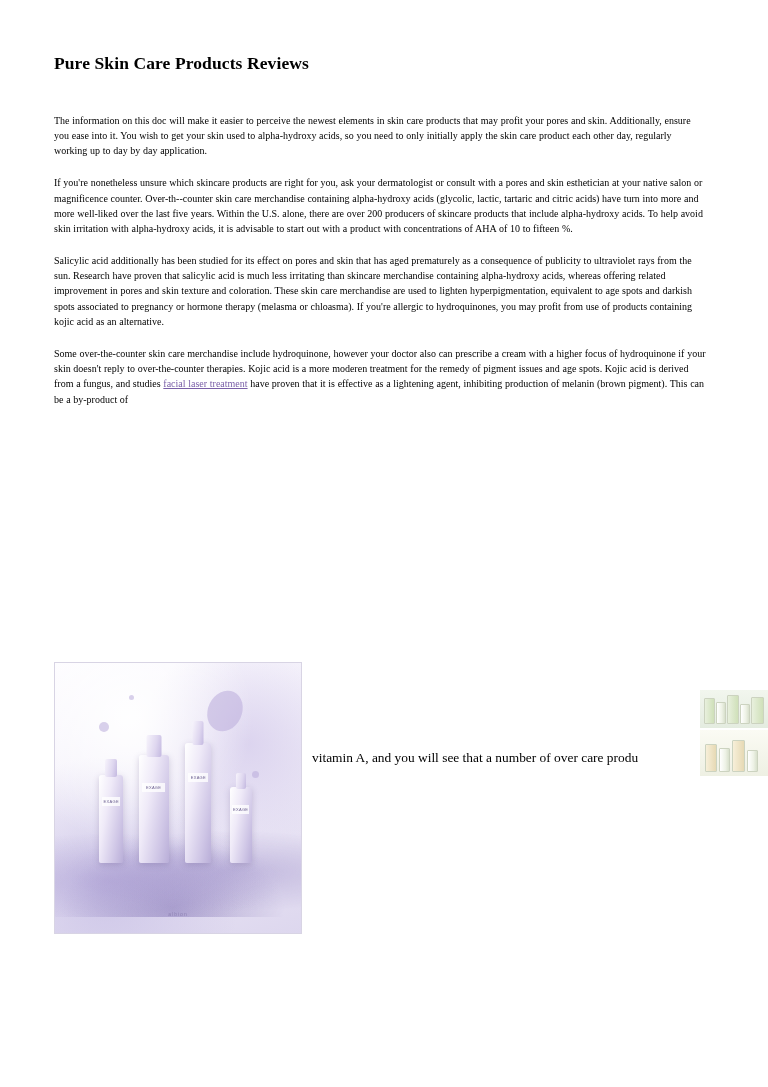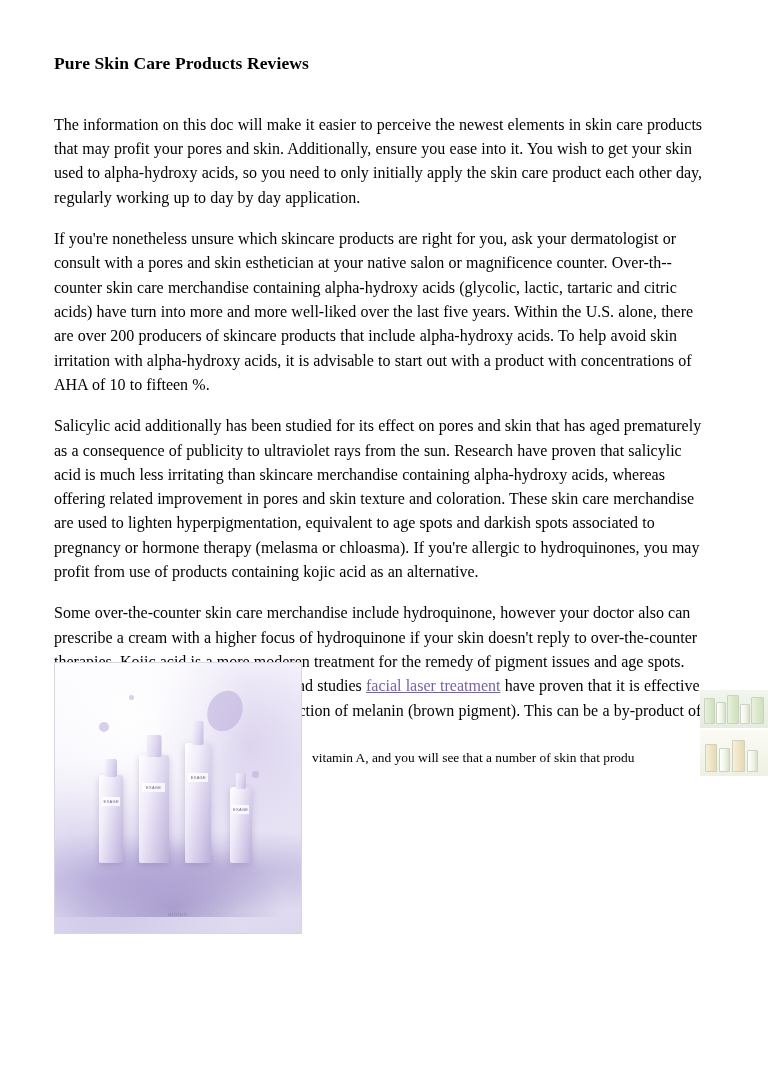--- a/index.html
+++ b/index.html
@@ -30,21 +30,21 @@
   }
   .doc-title {
     font-family: "Liberation Serif", "DejaVu Serif", serif;
     font-size: 17.5px;
     font-weight: bold;
     letter-spacing: 0.1px;
     margin: 0 0 38px 0;
     line-height: 1.3;
   }
   p.para {
-    font-size: 16px;
+    font-size: 10px;
     line-height: 1.52;
     margin: 0 8px 17px 0;
     text-align: left;
     word-spacing: 0.2px;
   }
   a.inline-link {
     color: #7a5fa8;
     text-decoration: underline;
   }
   .img-block {
@@ -208,21 +208,21 @@
           <div class="lbl">EXAGE</div>
         </div>
       <div class="bottle b4">
           <div class="cap"></div>
           <div class="lbl">EXAGE</div>
         </div>
       <div class="brand-mark">albion</div>
     </div>
   </div>
 
-  <div class="overlay-text">vitamin A, and you will see that a number of skin that produ</div>
+  <div class="overlay-text">vitamin A, and you will see that a number of over care produ</div>
 
   <div class="side-img side-img-1">
     <div class="tube green" style="left:4px;width:9px;height:24px;"></div>
     <div class="tube" style="left:16px;width:8px;height:20px;"></div>
     <div class="tube green" style="left:27px;width:10px;height:27px;"></div>
     <div class="tube" style="left:40px;width:8px;height:18px;"></div>
     <div class="tube green" style="left:51px;width:11px;height:25px;"></div>
   </div>
 
   <div class="side-img side-img-2">

